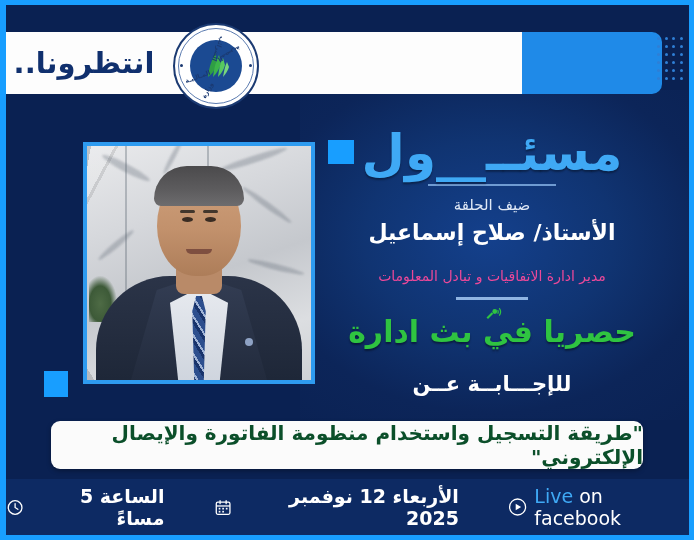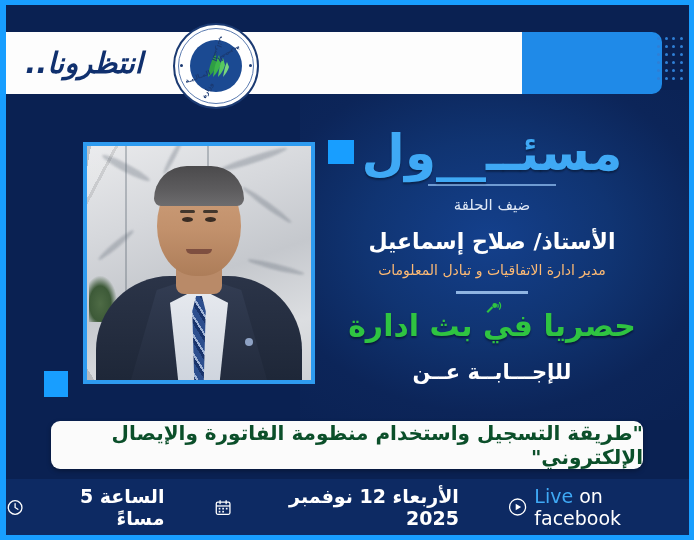--- a/index.html
+++ b/index.html
@@ -50,21 +50,20 @@
     border-radius:0 10px 10px 0;
   }
   .header-inner{
     position:absolute; left:0; top:0; width:672px; height:62px;
     display:flex; flex-direction:row-reverse; align-items:center;
   }
   .hdr-waitus{
     width:156px; height:71px;
     display:flex; align-items:center; justify-content:center;
     color:#10306e; font-size:29px; font-weight:bold; letter-spacing:-0.5px;
-    font-style:italic;
   }
   .hdr-series{
     flex:1; height:62px;
     display:flex; align-items:center; justify-content:flex-start;
     padding-right:18px;
     color:#10306e; font-size:29px; font-weight:bold;
   }
   .hdr-logo{
     width:108px; height:62px;
     display:flex; align-items:center; justify-content:center;
@@ -229,37 +228,37 @@
   .title-over{
     position:absolute; left:50%; top:3px;
     transform:translateX(-32%);
     font-size:18px; font-weight:bold; color:#2fd14a;
     text-shadow:0 1px 1px rgba(0,0,0,.4);
   }
   .rule{
     width:128px; height:2px; background:#6f9bd2;
     margin:4px auto 10px;
   }
-  .guest-label{ font-size:15px; color:#dfe8f6; margin-bottom:15px; }
-  .guest-name{ font-size:22px; font-weight:bold; color:#ffffff; margin-bottom:6px; }
-  .guest-role{ font-size:14px; color:#fdba74; line-height:1.45; }
+  .guest-label{ font-size:15px; color:#dfe8f6; margin-bottom:6px; }
+  .guest-name{ font-size:22px; font-weight:bold; color:#ffffff; margin-bottom:21px; }
+  .guest-role{ font-size:14px; color:#ec4899; line-height:1.45; }
   .rule2{ width:72px; height:3px; background:#8fb4e2; margin:11px auto 14px; }
 
   .live-row{ position:relative; height:44px; }
   .live-text{
     font-size:30px; font-weight:bold; color:#2fc441;
     text-shadow:0 2px 2px rgba(0,0,0,.4);
   }
   .sat-icon{
     position:absolute; left:50%; top:-10px;
     transform:translateX(-8px);
     width:20px; height:18px; color:#2fc441;
   }
   .answer{
-    margin-top:8px;
+    margin-top:14px;
     font-size:21px; font-weight:bold; color:#ffffff;
     letter-spacing:2px;
   }
 
   
   .topic{
     position:absolute; left:51px; top:421px;
     width:592px; height:48px;
     background:#fbfbfb;
     border-radius:9px;

